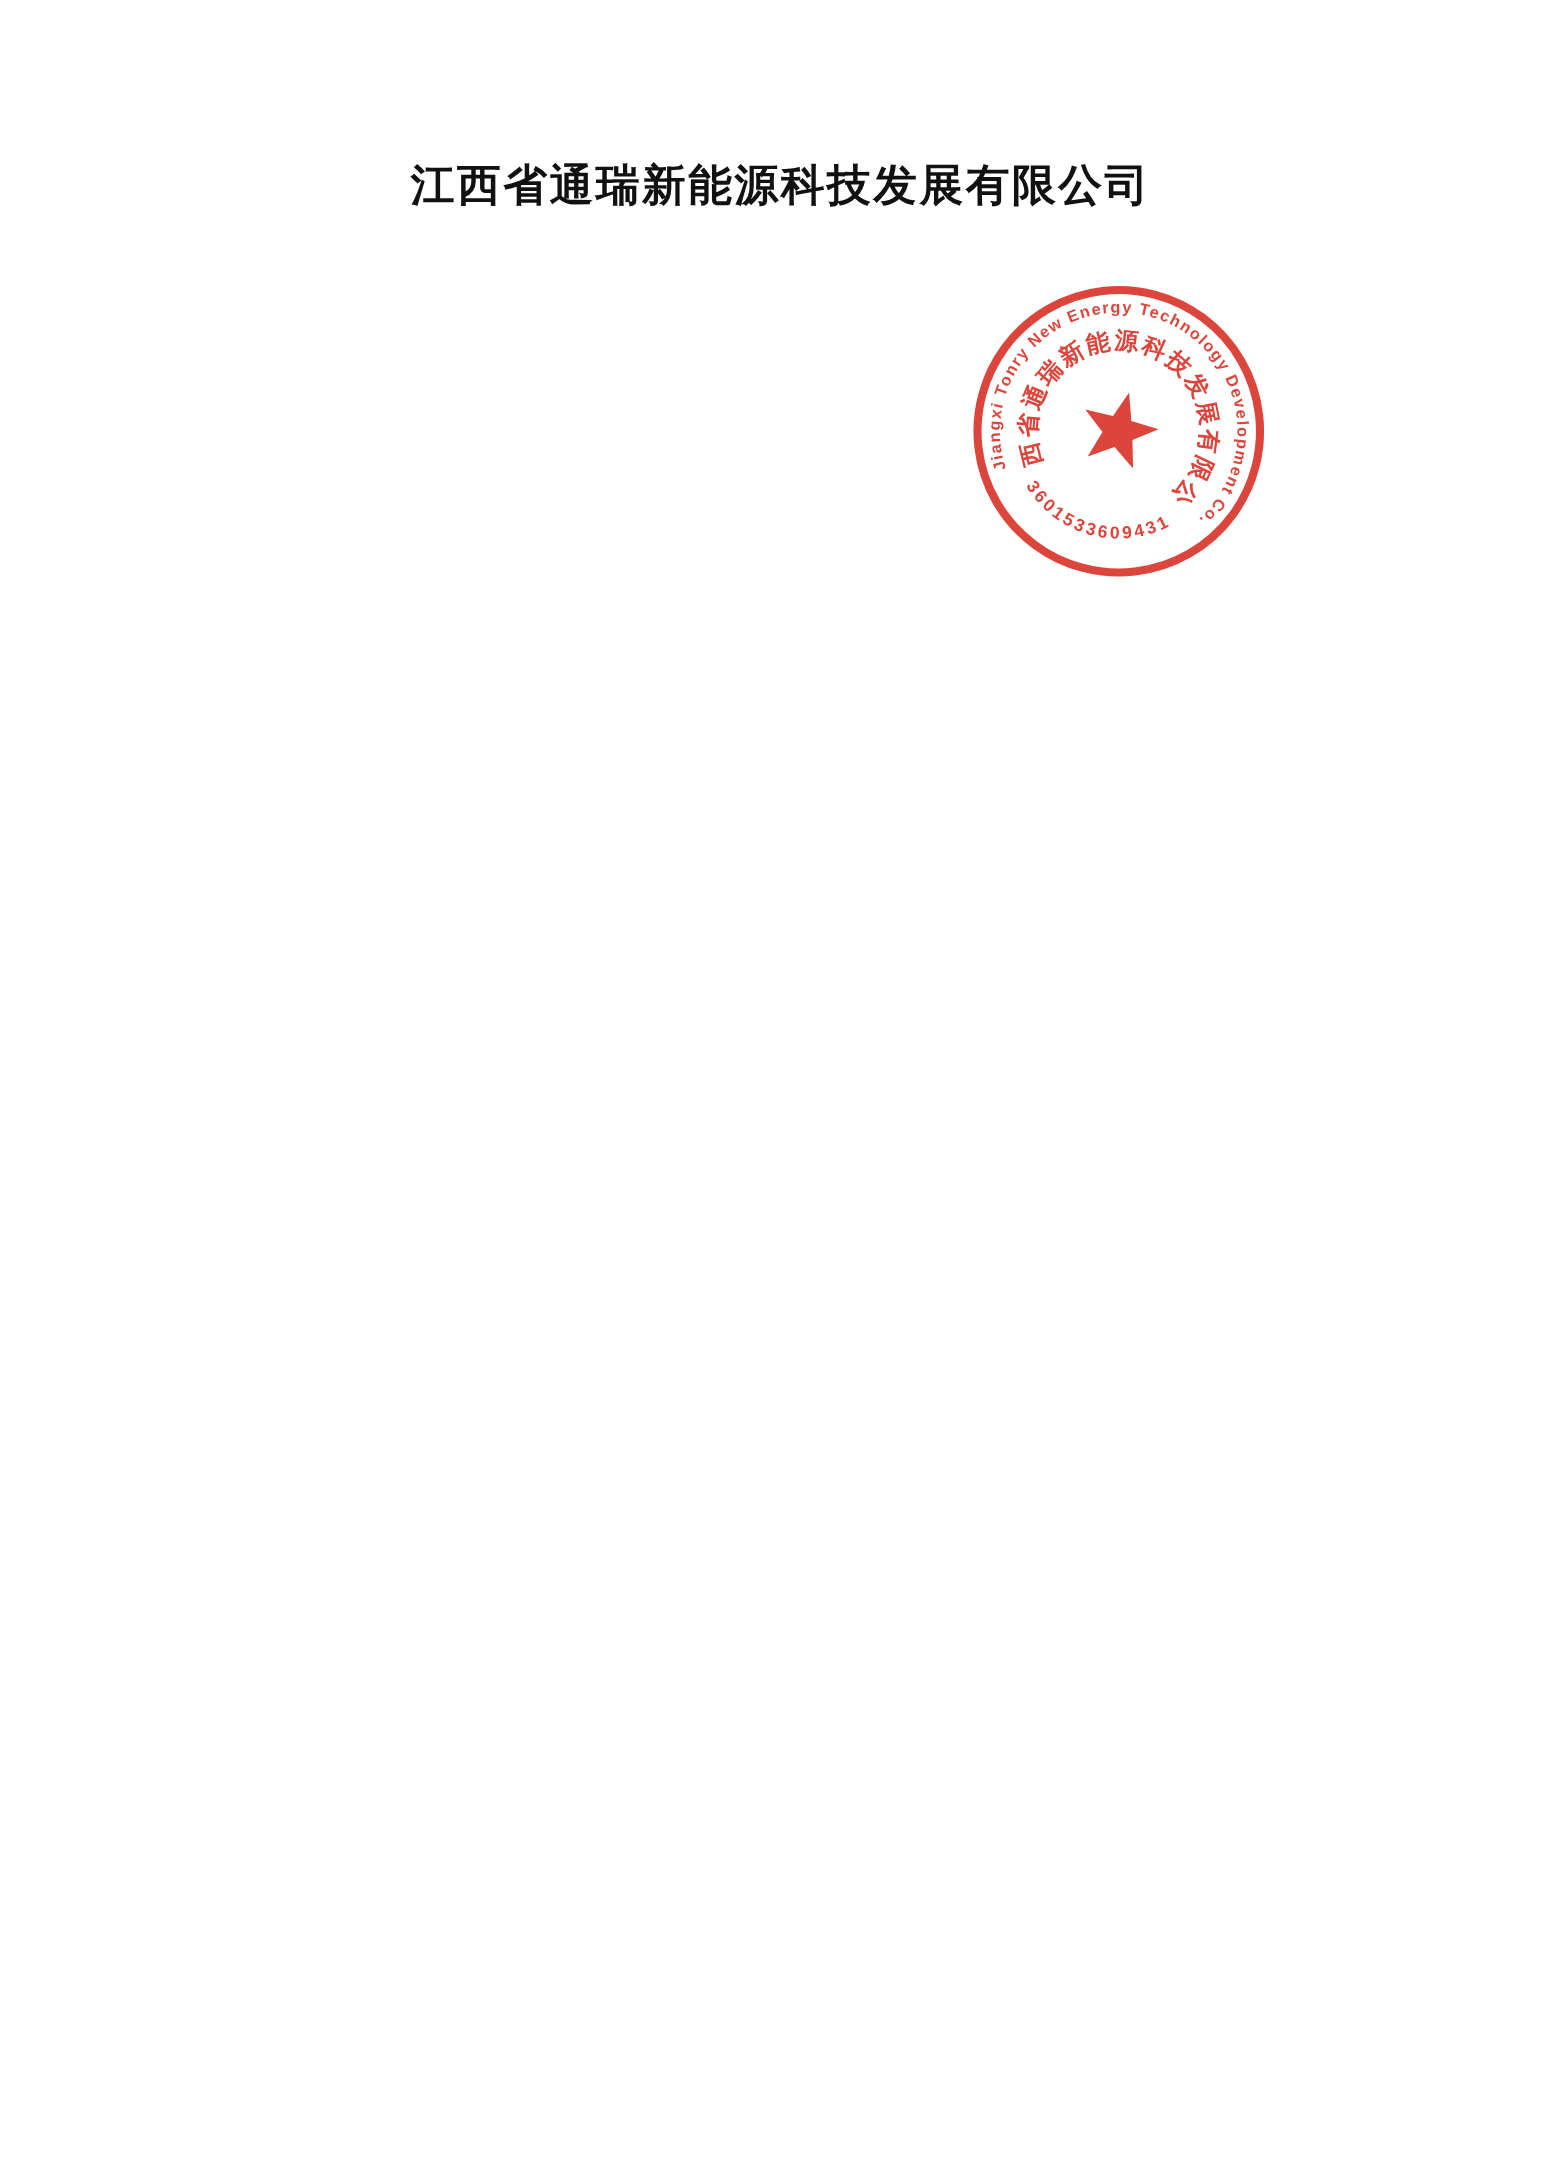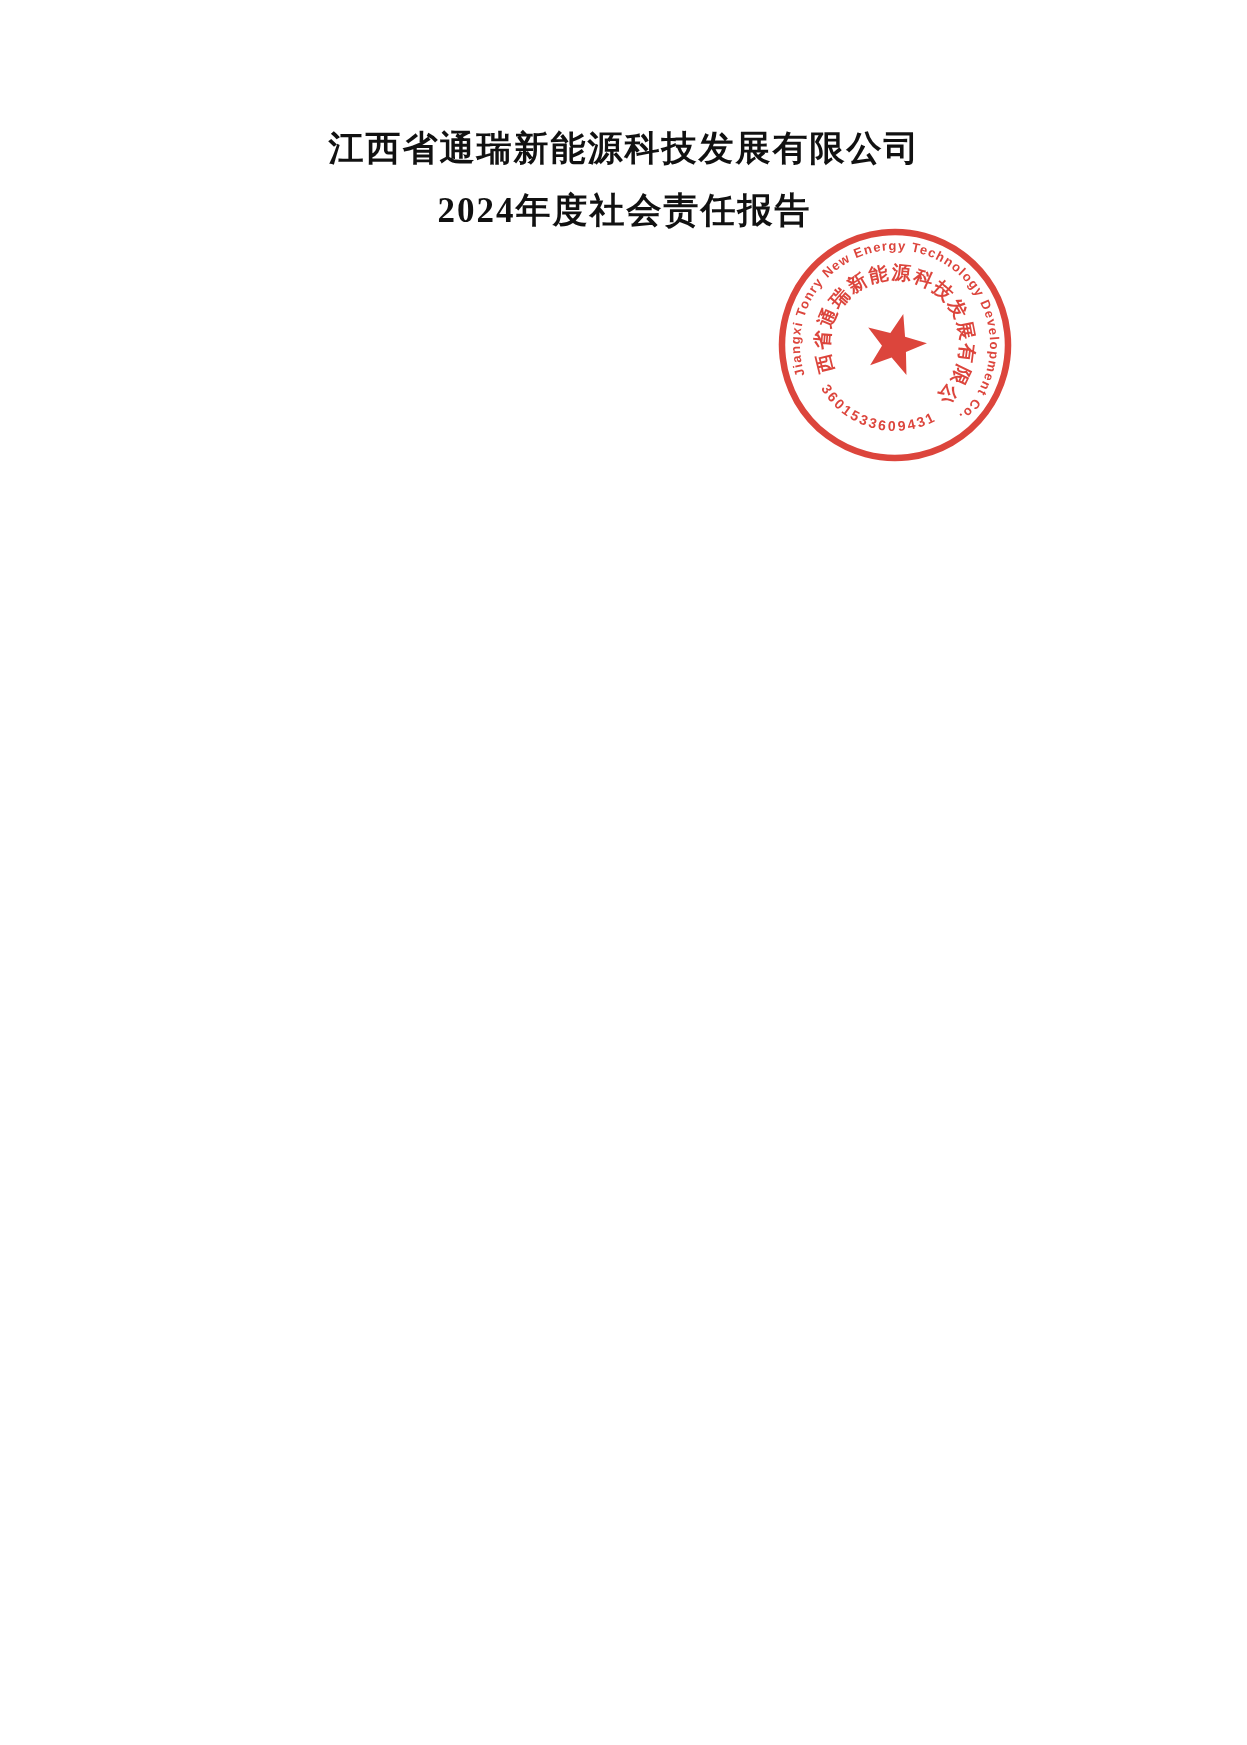--- a/index.html
+++ b/index.html
@@ -58,21 +58,20 @@
     pointer-events: none;
   }
 </style>
 </head>
 <body>
 
 <div class="page">
 
   <div class="content">
     <h1 class="doc-title">江西省通瑞新能源科技发展有限公司</h1>
-    <h2 class="doc-subtitle">2024年度社会责任报告</h2>
 
 
   </div>
 
   <svg class="seal" viewBox="0 0 250 250" width="250" height="250" xmlns="http://www.w3.org/2000/svg">
     <defs>
       <path id="arc-en" d="M 67.8 200.9 A 95 95 0 1 1 182.2 200.9" fill="none"></path>
       <path id="arc-zh" d="M 76.7 170 A 66 66 0 1 1 173.3 170" fill="none"></path>
       <path id="arc-num" d="M 39 125 A 86 86 0 0 0 211 125" fill="none"></path>
     </defs>

